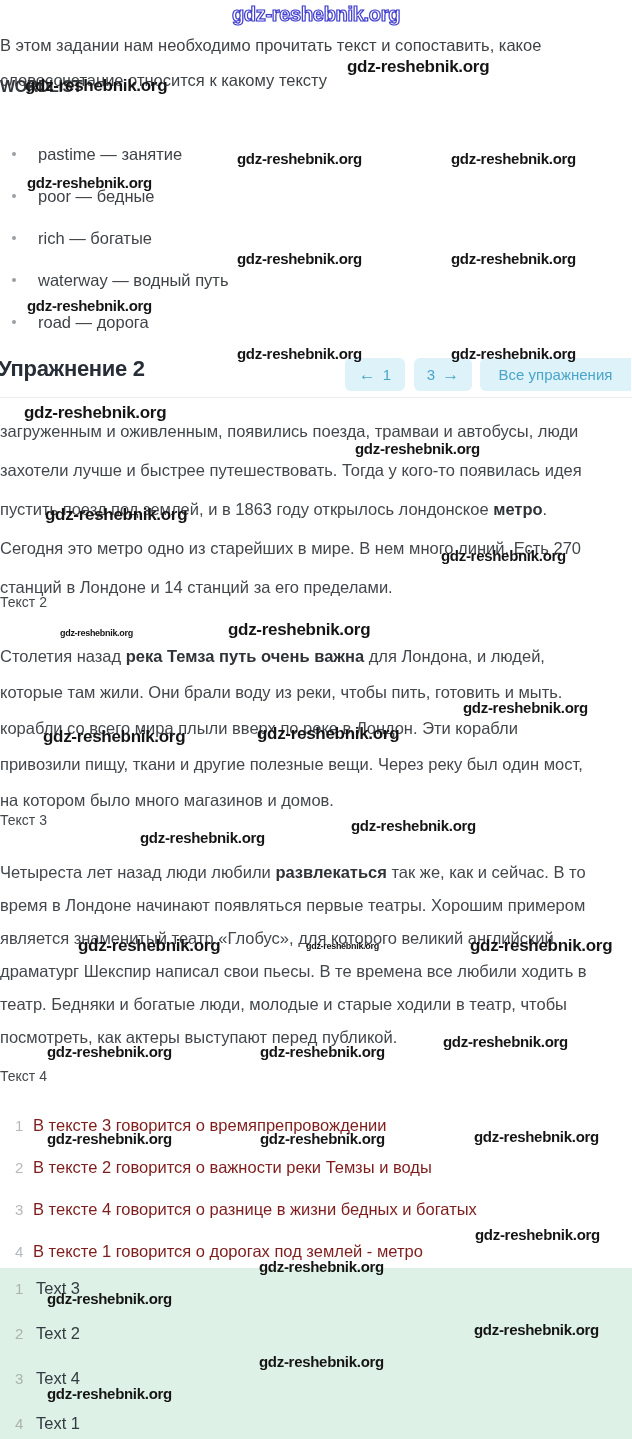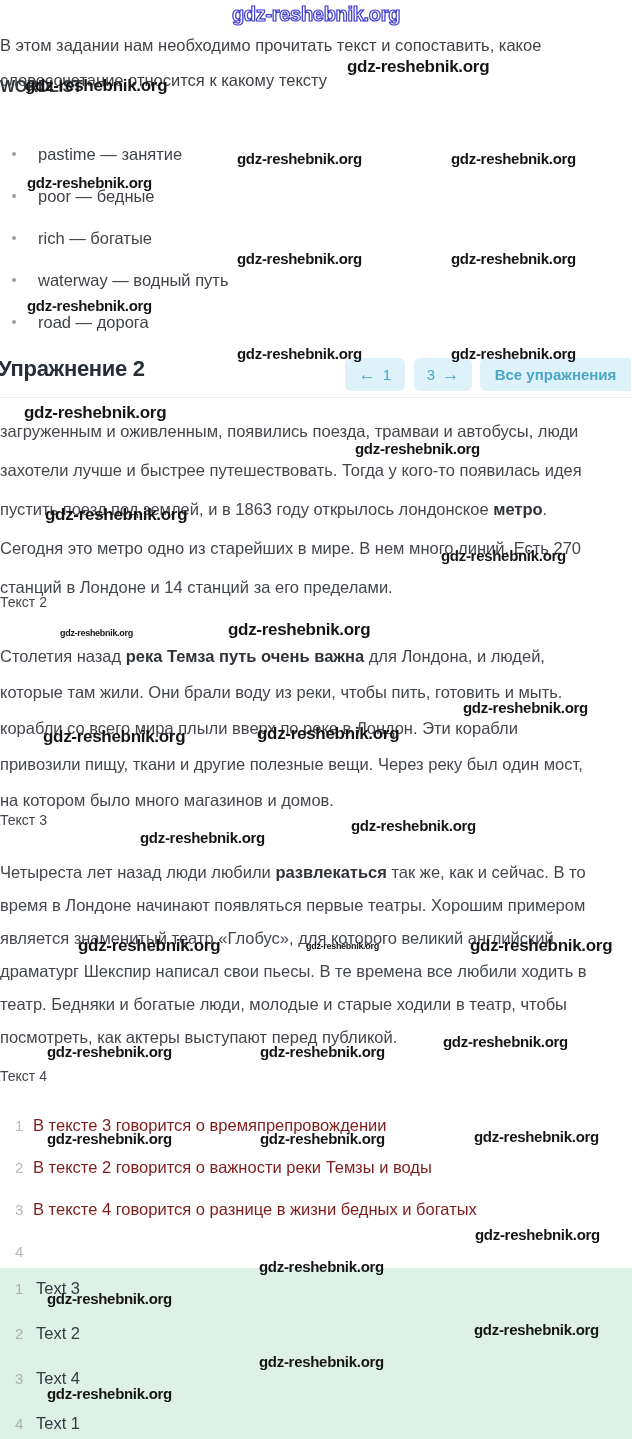--- a/index.html
+++ b/index.html
@@ -53,21 +53,21 @@
   .nav-btn {
     position:absolute; top:358px; height:33px;
     background:#def2f9; border:none; border-radius:6px;
     color:#4aa5ca; font-size:15px; font-family:inherit;
     display:flex; align-items:center; justify-content:center; gap:7px;
     cursor:pointer;
   }
   .nav-btn .arr { font-size:17px; line-height:1; }
   .btn-prev { left:345px; width:60px; }
   .btn-next { left:414px; width:58px; }
-  .btn-all  { left:480px; width:151px; border-radius:6px 0 0 6px;font-weight:bold; }
+  .btn-all  { left:480px; width:151px; border-radius:6px 0 0 6px; }
   
   .divider {
     position:absolute; top:397px; left:0; width:632px;
     border-top:1px solid #ececec;
   }
   
   .para {
     position:absolute; left:0; width:592px;
     font-size:16.5px; color:#43474c;
   }
@@ -161,20 +161,21 @@
         <span class="q-text">В тексте 2 говорится о важности реки Темзы и воды</span>
       </div>
 
       <div class="q-row">
         <span class="q-num">3</span>
         <span class="q-text">В тексте 4 говорится о разнице в жизни бедных и богатых</span>
       </div>
 
       <div class="q-row">
         <span class="q-num">4</span>
+        <span class="q-text">В тексте 1 говорится о дорогах под землей - метро</span>
       </div>
     </div>
 
   <div class="answers">
 
       <div class="a-row">
         <span class="a-num">1</span>
         <span class="a-text">Text 3</span>
       </div>
 

